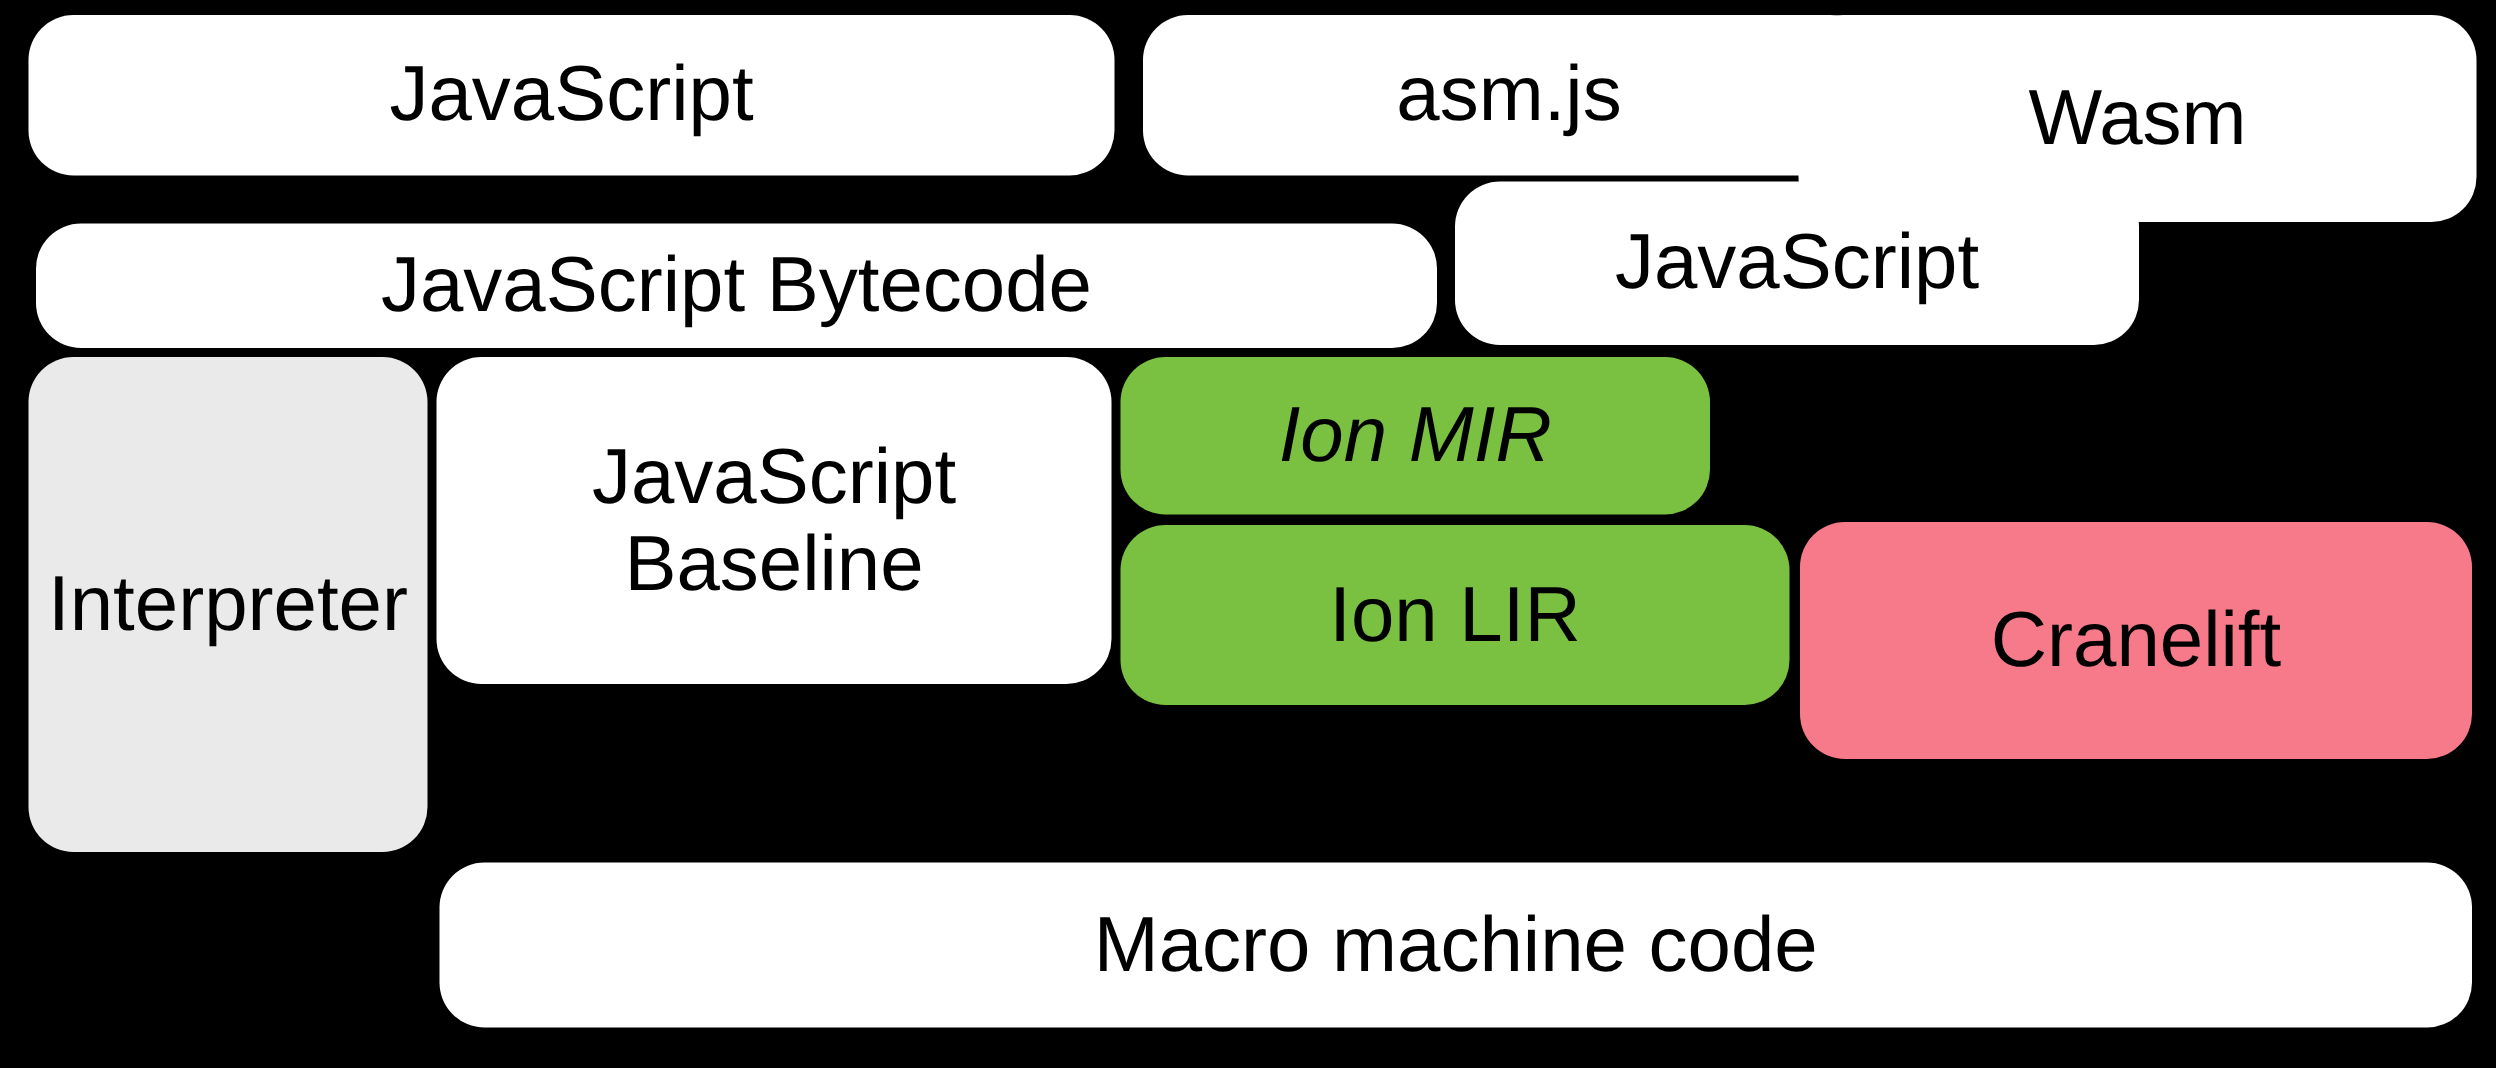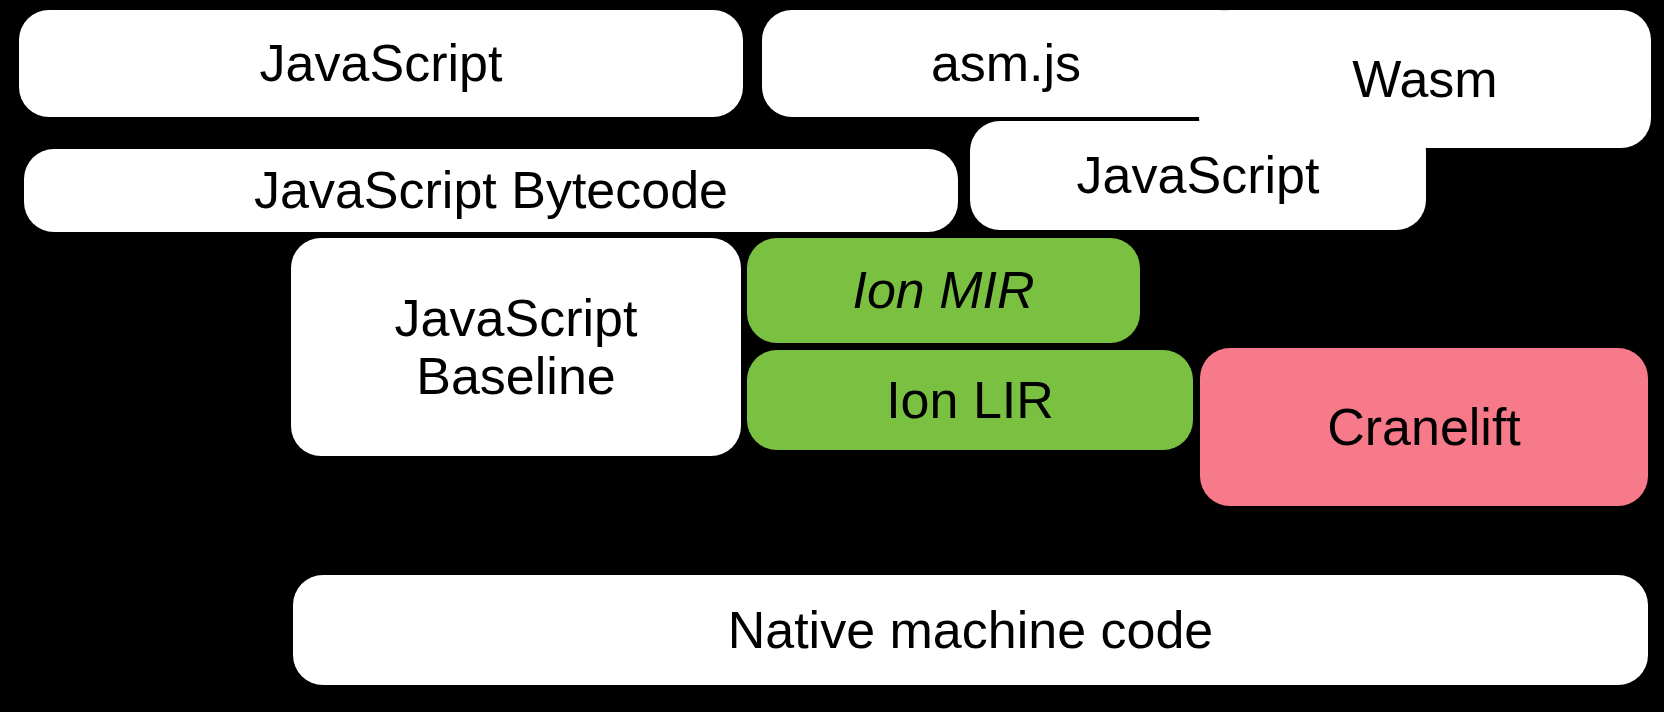--- a/index.html
+++ b/index.html
@@ -33,37 +33,38 @@
   .n-javascript        { left: 19px;   top: 10px;  width: 724px;  height: 107px; }
   .n-asmjs             { left: 762px;  top: 10px;  width: 488px;  height: 107px; }
   .n-wasm              { left: 1199px; top: 10px;  width: 452px;  height: 138px; }
   
   .n-js-bytecode       { left: 24px;   top: 121px; width: 934px;  height: 83px; margin-top: 28px; }
   .n-baldrmonkey       { left: 970px;  top: 121px; width: 456px;  height: 109px; }
   
   .n-interpreter       { left: 19px;   top: 238px; width: 266px;  height: 330px; background: #eaeaea; }
   .n-js-baseline       { left: 291px;  top: 238px; width: 450px;  height: 218px; }
   .n-ion-mir           { left: 747px;  top: 238px; width: 393px;  height: 105px; background: #7ac142; font-style: italic; }
-  .n-ion-lir           { left: 747px;  top: 350px; width: 446px;  height: 100px; background: #7ac142; }
+  .n-ion-lir           { left: 747px;  top: 350px; width: 446px;  height: 120px; background: #7ac142; }
   .n-cranelift         { left: 1200px; top: 348px; width: 448px;  height: 158px; background: #f67a8a; }
   .n-macro-assembler   { left: 291px;  top: 462px; width: 902px;  height: 106px; }
   
   .n-native-code       { left: 293px;  top: 575px; width: 1355px; height: 110px; }
 </style>
 </head>
 <body>
 
 <div class="canvas">
   <div class="node n-javascript">JavaScript</div>
   <div class="node n-asmjs">asm.js</div>
   <div class="node n-wasm">Wasm</div>
 
   <div class="node n-js-bytecode">JavaScript Bytecode</div>
   <div class="node n-baldrmonkey">JavaScript</div>
 
+  <div class="node n-interpreter">Interpreter</div>
   <div class="node n-js-baseline">JavaScript
 Baseline</div>
   <div class="node n-ion-mir">Ion MIR</div>
   <div class="node n-ion-lir">Ion LIR</div>
   <div class="node n-cranelift">Cranelift</div>
 
-  <div class="node n-native-code">Native machine code</div>
+  <div class="node n-native-code">Macro machine code</div>
 </div>
 
 </body></html>

